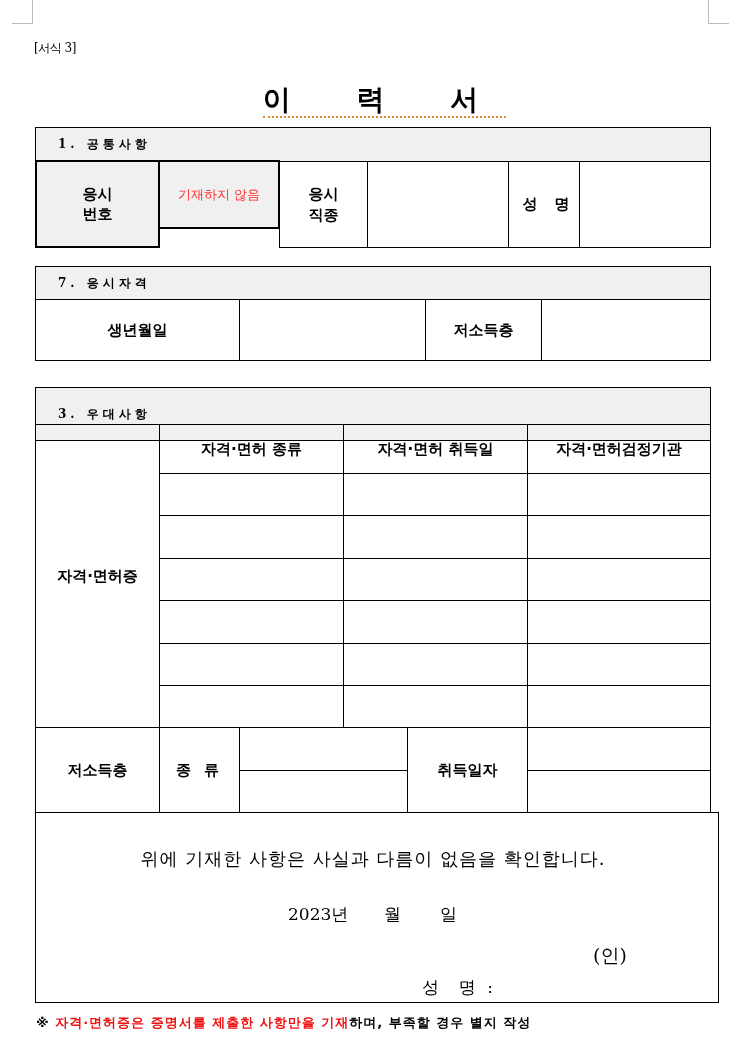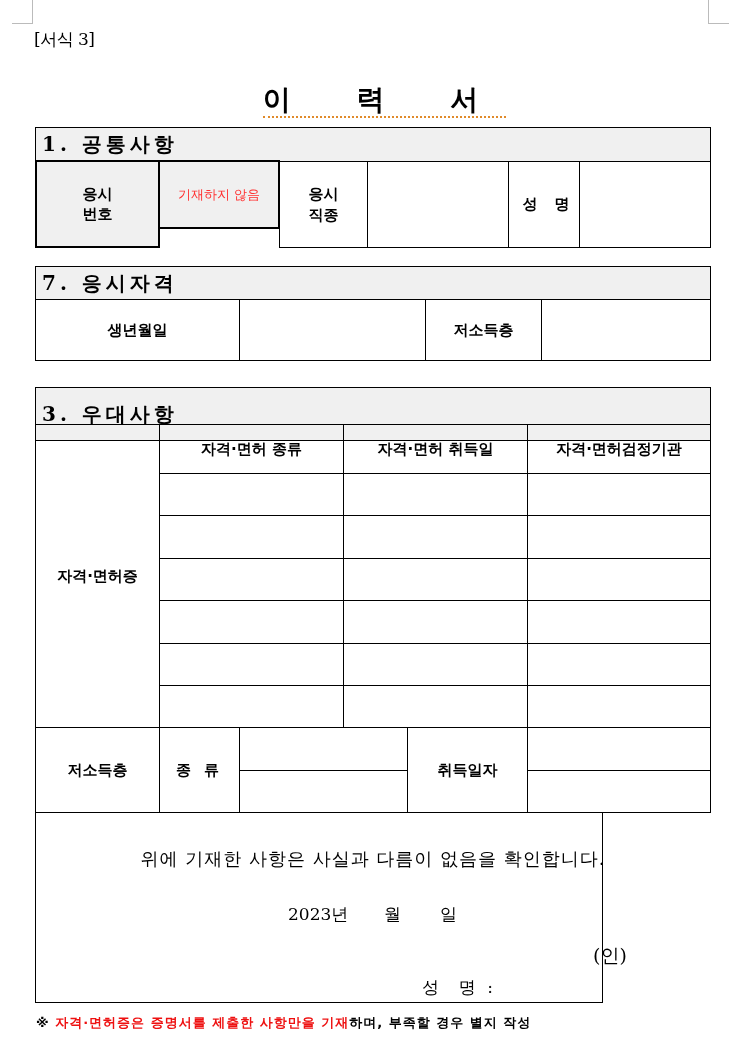--- a/index.html
+++ b/index.html
@@ -1,26 +1,26 @@
 <!DOCTYPE html>
 <html><head>
 <meta charset="utf-8">
 <style>
   html, body { margin:0; padding:0; background:#ffffff; }
   body { width:741px; height:1043px; position:relative; overflow:hidden;
          font-family:"DejaVu Serif", "Liberation Serif", serif; color:#000; }
   .abs { position:absolute; box-sizing:border-box; }
   .corner-l { left:12px; top:0; width:21px; height:24px; border-right:1px solid #bbb; border-bottom:1px solid #bbb; }
   .corner-r { left:708px; top:0; width:21px; height:24px; border-left:1px solid #bbb; border-bottom:1px solid #bbb; }
-  .form-num { left:34px; top:28px; font-size:17px; font-family:"DejaVu Serif", serif; letter-spacing:-0.5px; }
+  .form-num { left:34px; top:40px; font-size:12px; font-family:"DejaVu Serif", serif; letter-spacing:-0.5px; }
   .doc-title { left:0; width:741px; top:60px; text-align:center; font-family:"DejaVu Sans", sans-serif;
                font-weight:bold; font-size:28px; letter-spacing:28px; padding-left:28px;margin-top:21px; }
   .doc-title span { border-bottom:2px dotted #e08a2a; padding-bottom:0px; }
-  .hdr { background:#f0f0f0; border:1.5px solid #000; font-weight:bold; font-size:20px;
-         display:flex; align-items:center; padding-left:6px; letter-spacing:4px; font-family:"DejaVu Serif", serif; }
+  .hdr { background:#f0f0f0; border:1.5px solid #000; font-weight:bold; font-size:12px;
+         display:flex; align-items:center; padding-left:22px; letter-spacing:4px; font-family:"DejaVu Serif", serif; }
   .cell { border:1px solid #000; display:flex; align-items:center; justify-content:center;
           text-align:center; font-size:15px; font-weight:bold; line-height:1.35; font-family:"DejaVu Sans", sans-serif; }
   .cell.thick { border:2px solid #000; }
   .gray { background:#f0f0f0; }
   .red-note { color:#ff3030; font-weight:normal; font-size:13px; font-family:"DejaVu Sans", sans-serif; }
   .confirm { font-weight:normal; font-family:"DejaVu Serif", serif; font-size:17px; }
   .footer-note { left:36px; top:1014px; font-size:13px; font-weight:bold; font-family:"DejaVu Sans", sans-serif; letter-spacing:1px; }
   .footer-note .red { color:#ee1111; }
 </style>
 </head>
@@ -92,21 +92,21 @@
 <div class="abs cell" style="left:527px; top:685px; width:184px; height:43px;"></div>
 
 <div class="abs cell" style="left:35px; top:727px; width:125px; height:86px;">저소득층</div>
 <div class="abs cell" style="left:159px; top:727px; width:81px; height:86px; letter-spacing:4px;">종 류</div>
 <div class="abs cell" style="left:239px; top:727px; width:169px; height:44px;"></div>
 <div class="abs cell" style="left:239px; top:770px; width:169px; height:43px;"></div>
 <div class="abs cell" style="left:407px; top:727px; width:121px; height:86px;">취득일자</div>
 <div class="abs cell" style="left:527px; top:727px; width:184px; height:44px;"></div>
 <div class="abs cell" style="left:527px; top:770px; width:184px; height:43px;"></div>
 
-<div class="abs" style="left:35px; top:812px; width:568px; height:191px; border:1px solid #000;">
+<div class="abs" style="left:35px; top:812px; width:684px; height:191px; border:1px solid #000;">
   <div class="abs confirm" style="left:0; width:674px; top:34px; text-align:center; font-size:18px; letter-spacing:1px;">위에 기재한 사항은 사실과 다름이 없음을 확인합니다.</div>
   <div class="abs confirm" style="left:252px; top:90px;">2023년</div>
   <div class="abs confirm" style="left:348px; top:90px;">월</div>
   <div class="abs confirm" style="left:404px; top:90px;">일</div>
   <div class="abs confirm" style="left:386px; top:132px; white-space:pre; letter-spacing:3px;margin-top:31px;">성  명 :</div>
   <div class="abs" style="left:470px; top:128px; width:80px; height:28px;"></div>
   <div class="abs confirm" style="left:557px; top:130px; font-size:19px;">(인)</div>
 </div>
 
 <div class="abs footer-note">

